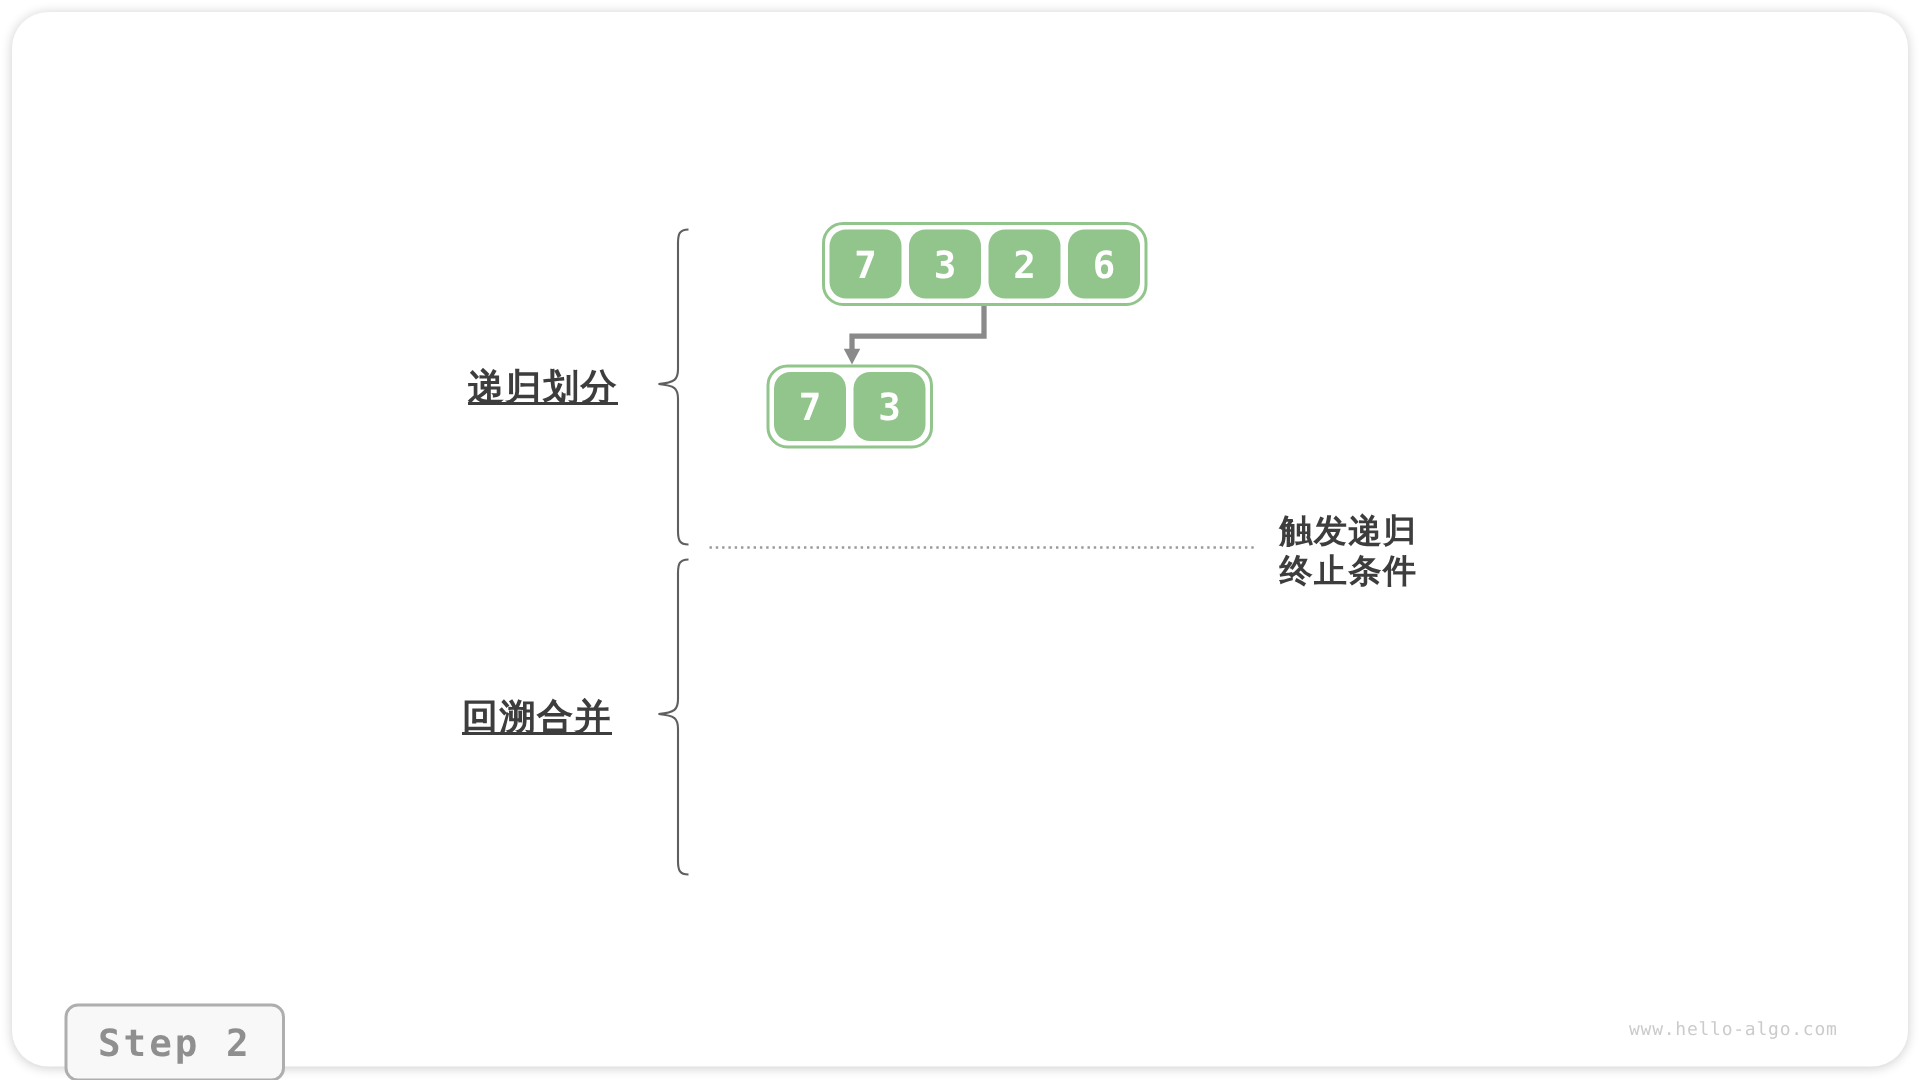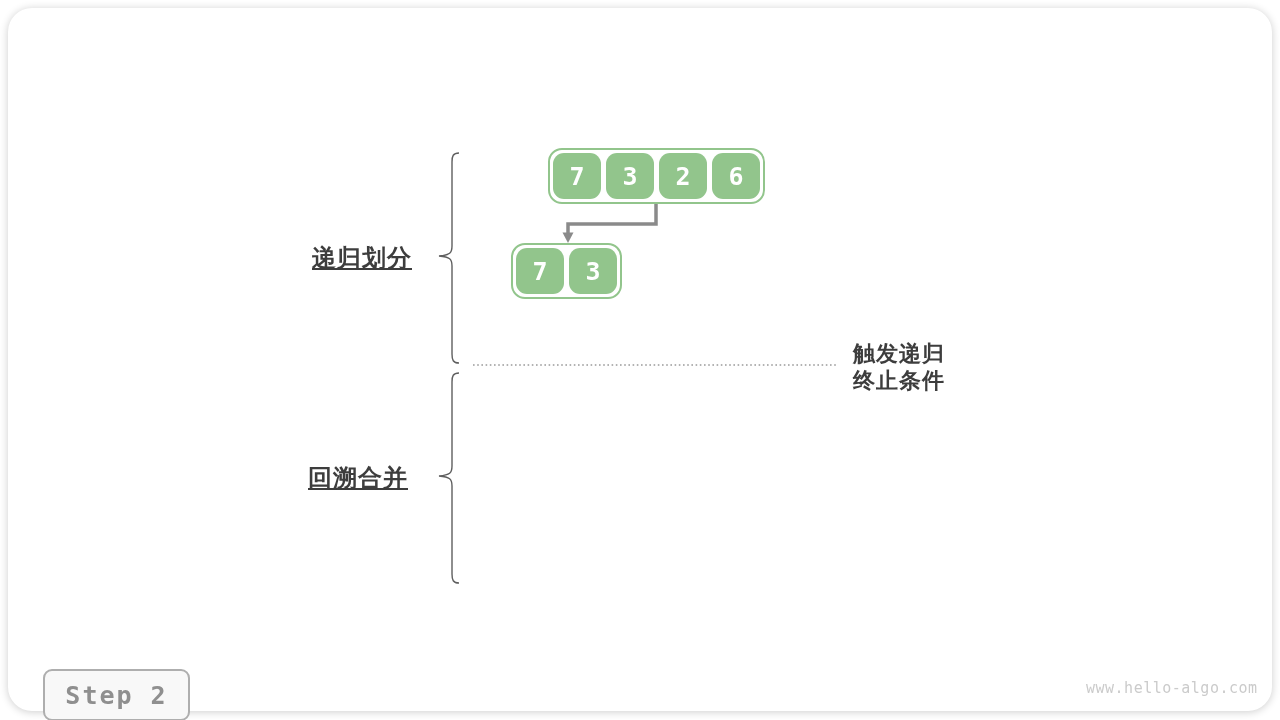--- a/index.html
+++ b/index.html
@@ -82,21 +82,21 @@
     font-weight: bold;
     font-size: 25px;
     color: #8f8f8f;
     letter-spacing: 2px;
     margin-top: 20px;
   }
   .watermark {
     position: absolute;
     left: 1078px; top: 671px;
     font-family: "DejaVu Sans Mono", monospace;
-    font-size: 15px;
+    font-size: 12px;
     color: #cbcbcb;
     letter-spacing: 0.5px;
     white-space: nowrap;
   }
 </style>
 </head>
 <body>
 
 <div class="card">
 

